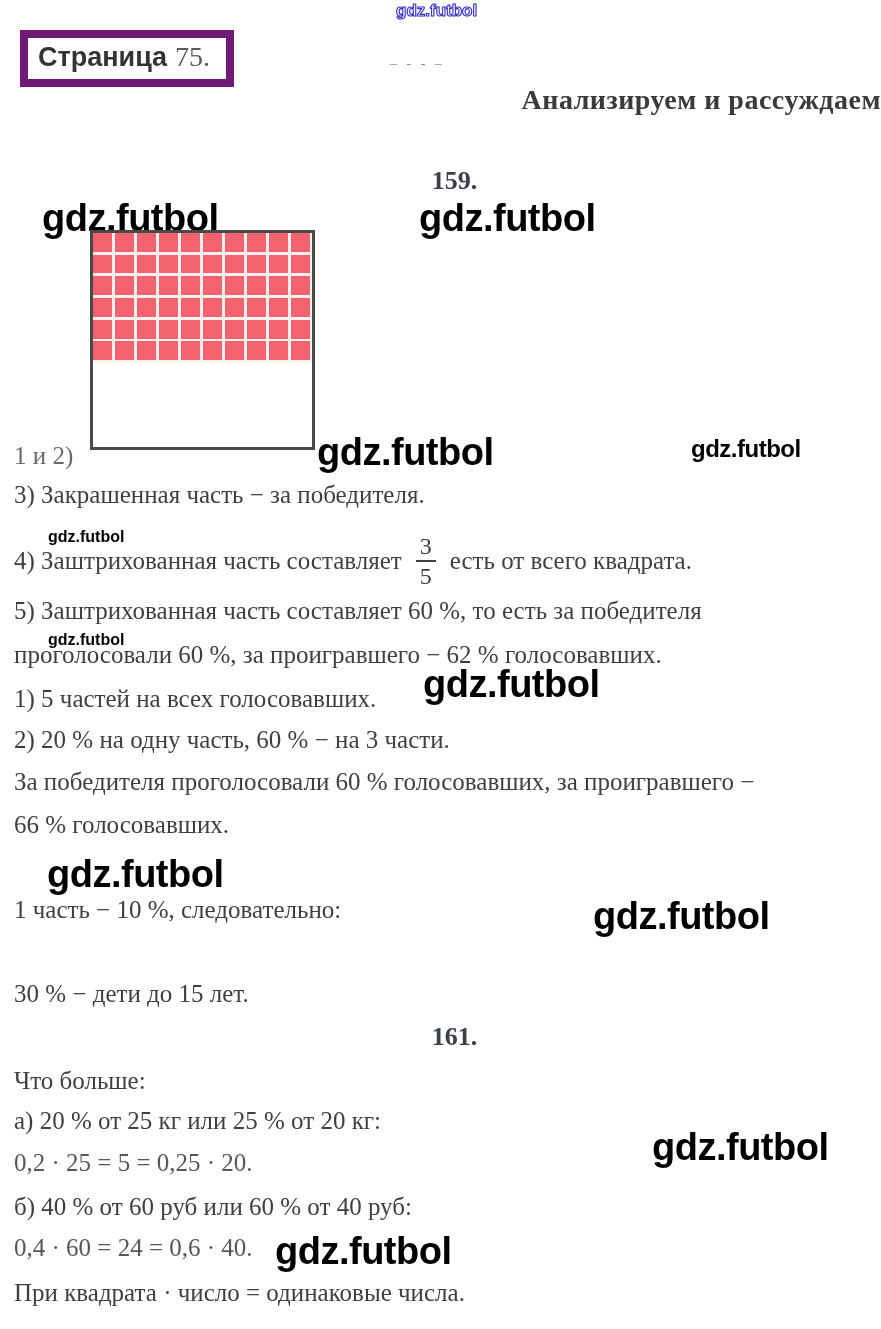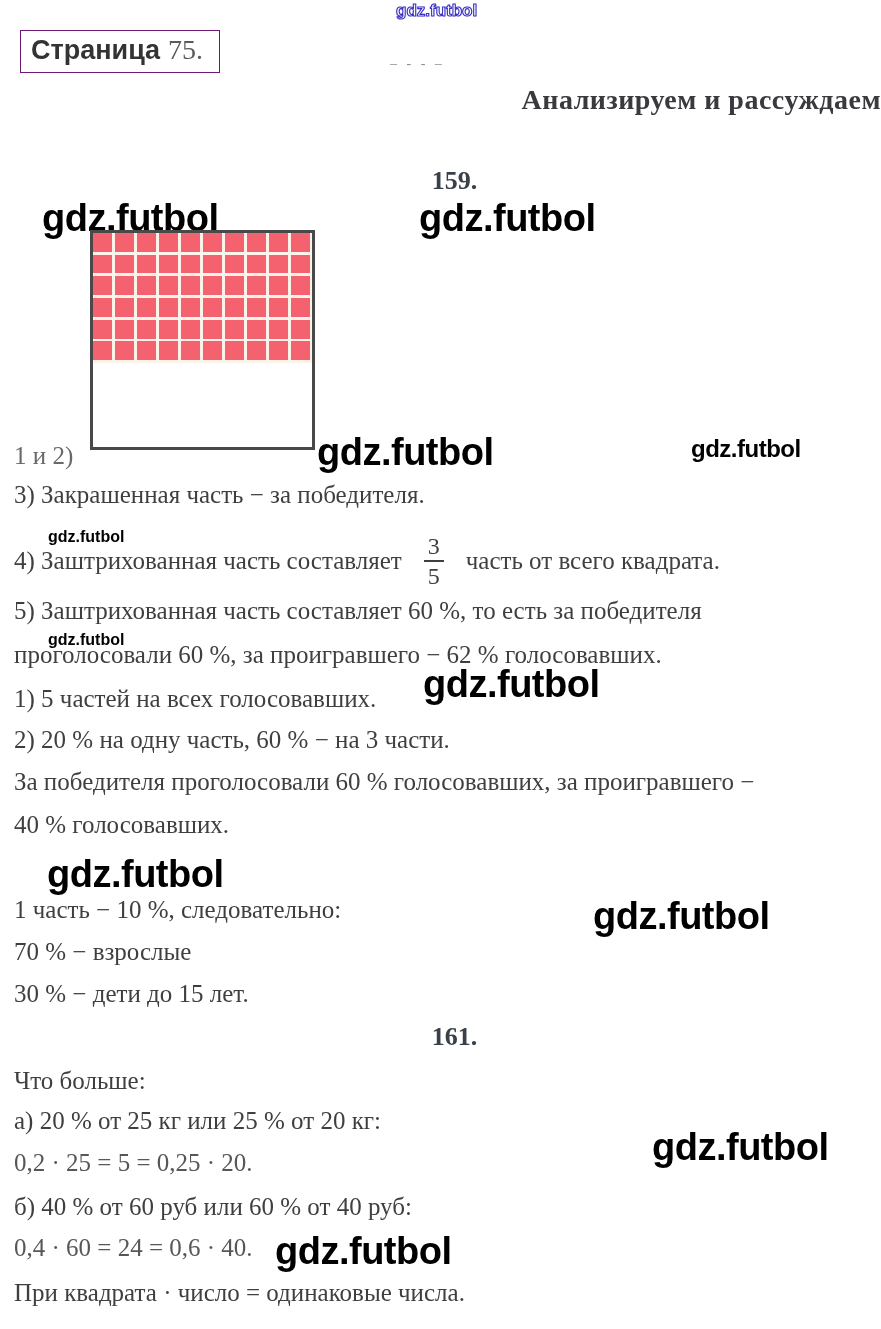--- a/index.html
+++ b/index.html
@@ -31,21 +31,21 @@
     color: #ffffff;
     -webkit-text-stroke: 1.1px #3b33c4;
     text-shadow: 0 0 1px #3b33c4;
     letter-spacing: 0;
   }
 
   
   .header-box {
     position: absolute;
     top: 30px; left: 20px;
-    border: 1px solid #701a75;
+    border: 8px solid #701a75;
     padding: 3px 16px 6px 10px;
     background: #ffffff;
   }
   .page-word {
     font-family: "Liberation Sans", sans-serif;
     font-weight: bold;
     font-size: 27px;
     color: #333333;
   }
   .page-num {
@@ -115,21 +115,21 @@
     color: #3f3f41;
   }
   .t-gray { color: #696969; }
   .t-eq   { color: #57575a; }
 
   .frac-line {
     position: absolute;
     left: 14px;
     display: flex;
     align-items: center;
-    gap: 22px;
+    gap: 14px;
     font-size: 25px;
     white-space: nowrap;
   }
   .frac {
     display: inline-flex;
     flex-direction: column;
     align-items: center;
     line-height: 1.1;
     font-size: 24px;
   }
@@ -175,32 +175,31 @@
   <div class="t t-gray" style="top:441px;">1 и 2)</div>
 
   <div class="t" style="top:480px;">3) Закрашенная часть − за победителя.</div>
 
   <div class="frac-line" style="top:524px; height:74px;">
     <span>4) Заштрихованная часть составляет</span>
     <span class="frac">
       <span class="frac-num">3</span>
       <span class="frac-den">5</span>
     </span>
-    <span>часть от всего квадрата.</span>
+    <span>есть от всего квадрата.</span>
   </div>
 
   <div class="t" style="top:596px;">5) Заштрихованная часть составляет 60 %, то есть за победителя</div>
   <div class="t" style="top:640px;">проголосовали 60 %, за проигравшего − 62 % голосовавших.</div>
   <div class="t" style="top:684px;">1) 5 частей на всех голосовавших.</div>
   <div class="t" style="top:725px;">2) 20 % на одну часть, 60 % − на 3 части.</div>
   <div class="t" style="top:767px;">За победителя проголосовали 60 % голосовавших, за проигравшего −</div>
-  <div class="t" style="top:810px;">40 % голосовавших.</div>
+  <div class="t" style="top:810px;">66 % голосовавших.</div>
 
   <div class="t" style="top:895px;">1 часть − 10 %, следовательно:</div>
-  <div class="t" style="top:937px;">70 % − взрослые</div>
   <div class="t" style="top:979px;">30 % − дети до 15 лет.</div>
 
   <div class="problem-number" style="top:1022px;">161.</div>
   <div class="t" style="top:1066px;">Что больше:</div>
   <div class="t" style="top:1106px;">а) 20 % от 25 кг или 25 % от 20 кг:</div>
   <div class="t t-eq" style="top:1148px;">0,2 · 25 = 5 = 0,25 · 20.</div>
   <div class="t" style="top:1192px;">б) 40 % от 60 руб или 60 % от 40 руб:</div>
   <div class="t t-eq" style="top:1233px;">0,4 · 60 = 24 = 0,6 · 40.</div>
   <div class="t" style="top:1278px;">При квадрата · число = одинаковые числа.</div>
 

